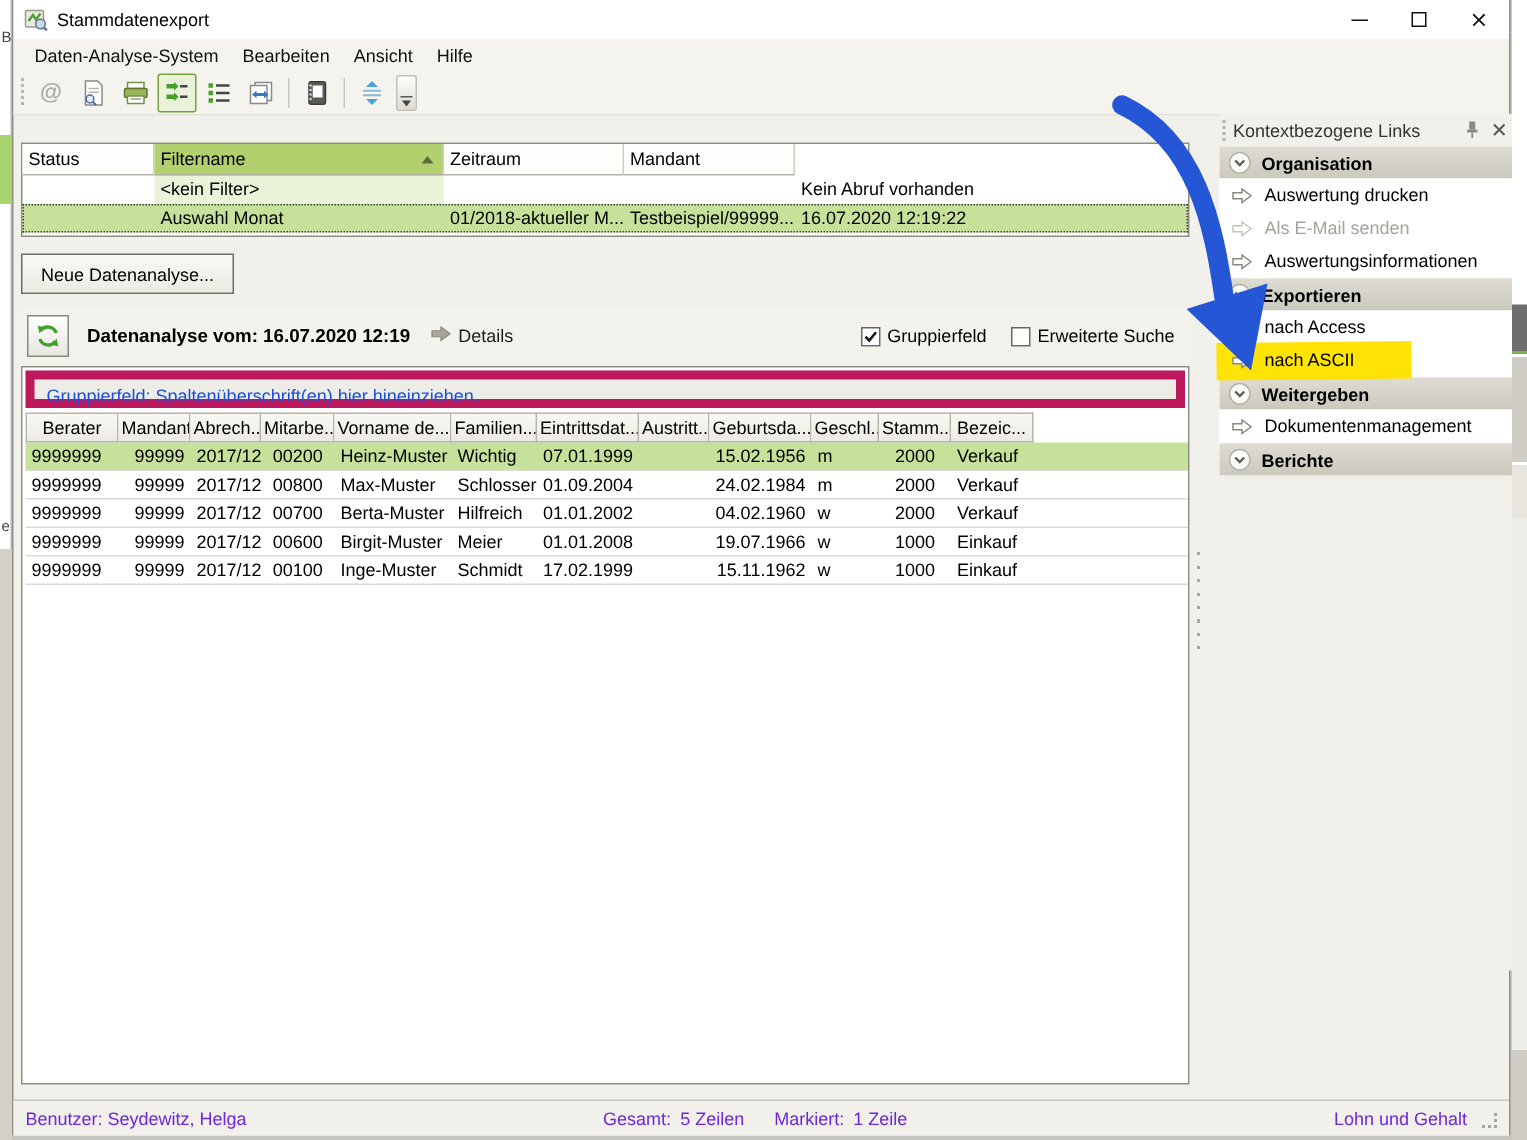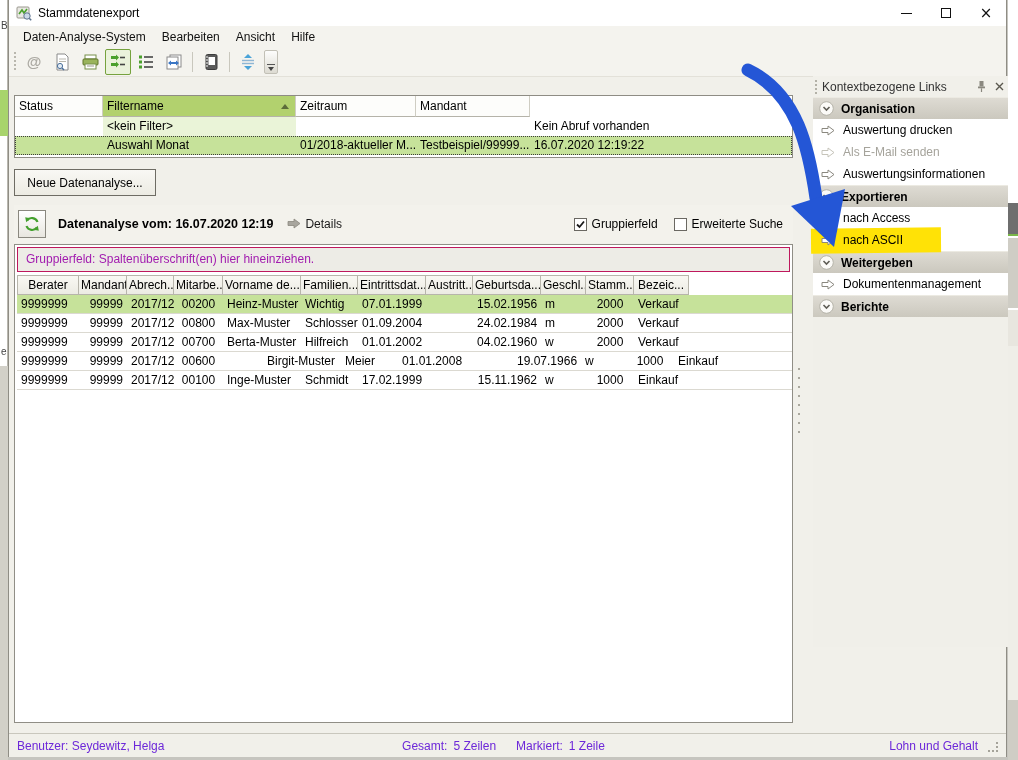--- a/index.html
+++ b/index.html
@@ -65,21 +65,21 @@
   #analysis-title{font-size:12.5px;font-weight:bold;margin-left:12px;color:#000;}
   .link-arrow{display:inline-block;margin:0 4px 0 14px;}
   #details-label{font-size:12px;color:#1a1a1a;}
   #checkboxes{margin-left:auto;display:flex;align-items:center;gap:16px;margin-right:10px;}
   .cb-wrap{display:flex;align-items:center;gap:5px;}
   .cb{width:13px;height:13px;border:1px solid #6a6862;background:#fff;display:flex;align-items:center;justify-content:center;}
   .cb-label{font-size:12px;color:#000;}
 
   
   #main-panel{left:5px;top:244px;width:779px;height:479px;background:#fff;border:1px solid #908e86;}
-  #group-bar{margin:2px;height:25px;background:#edece6;border:1px solid #be185d;font-size:12px;color:#a21caf;line-height:23px;padding-left:8px;}
+  #group-bar{margin:2px;height:25px;background:#edece6;border:6px solid #be185d;font-size:12px;color:#1d4ed8;line-height:23px;padding-left:8px;}
   #data-grid{margin:3px 0 0 2px;}
   #data-grid .thead .tcell{height:20px;line-height:19px;background:linear-gradient(#f9f8f3,#ecebe3);border:1px solid #b7b5ab;border-left:none;text-align:center !important;padding:0 2px;}
   #data-grid .thead .tcell:first-child{border-left:1px solid #b7b5ab;}
   #data-grid .trow:not(.thead){border-bottom:1px solid #dbd9d1;}
   #data-grid .trow:not(.thead) .tcell{height:18px;line-height:18px;}
   #data-grid .trow.selected{background:var(--selection-green);}
 
   
   #splitter-grip{left:788px;top:368px;width:4px;height:66px;background-image:repeating-linear-gradient(#a9a79d 0 2px,transparent 2px 9px);background-size:2px 100%;background-position:1px 0;background-repeat:no-repeat;}
 
@@ -347,21 +347,21 @@
           <div class="tcell" style="width: 68px; text-align: right;">04.02.1960</div>
           <div class="tcell" style="width: 45px; text-align: left;">w</div>
           <div class="tcell" style="width: 48px; text-align: center;">2000</div>
           <div class="tcell" style="width: 55px; text-align: left;">Verkauf</div>
         </div>
         <div class="trow">
           <div class="tcell" style="width: 62px; text-align: left;">9999999</div>
           <div class="tcell" style="width: 48px; text-align: right;">99999</div>
           <div class="tcell" style="width: 47px; text-align: center;">2017/12</div>
           <div class="tcell" style="width: 49px; text-align: center;">00600</div>
-          <div class="tcell" style="width: 78px; text-align: left; margin-left: 40px;">Birgit-Muster</div>
+          <div class="tcell" style="width: 78px; text-align: left;">Birgit-Muster</div>
           <div class="tcell" style="width: 57px; text-align: left;">Meier</div>
           <div class="tcell" style="width: 68px; text-align: left;">01.01.2008</div>
           <div class="tcell" style="width: 47px; text-align: left;"></div>
           <div class="tcell" style="width: 68px; text-align: right;">19.07.1966</div>
           <div class="tcell" style="width: 45px; text-align: left;">w</div>
           <div class="tcell" style="width: 48px; text-align: center;">1000</div>
           <div class="tcell" style="width: 55px; text-align: left;">Einkauf</div>
         </div>
         <div class="trow">
           <div class="tcell" style="width: 62px; text-align: left;">9999999</div>

